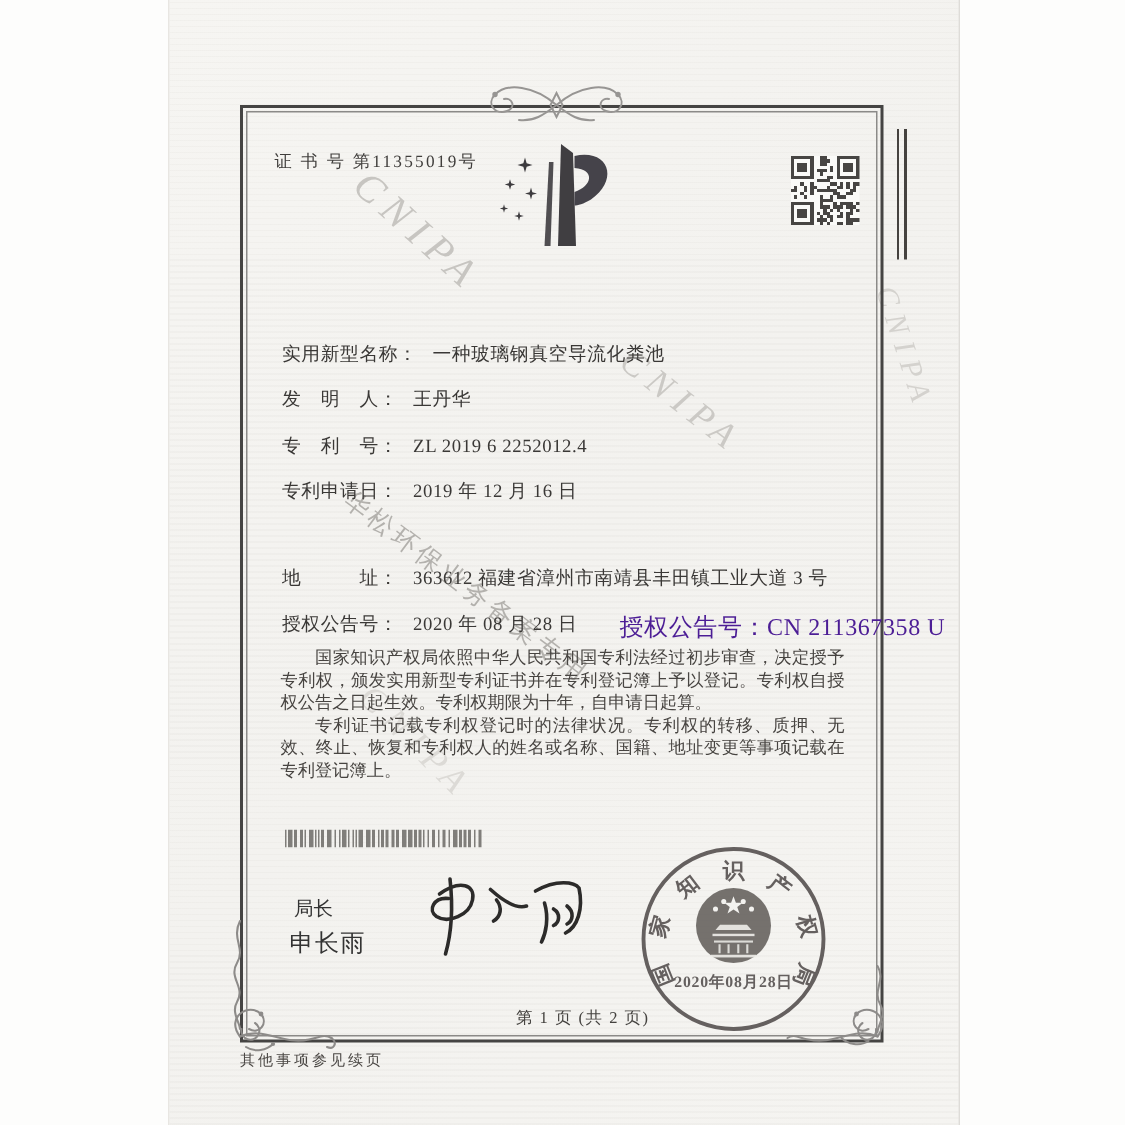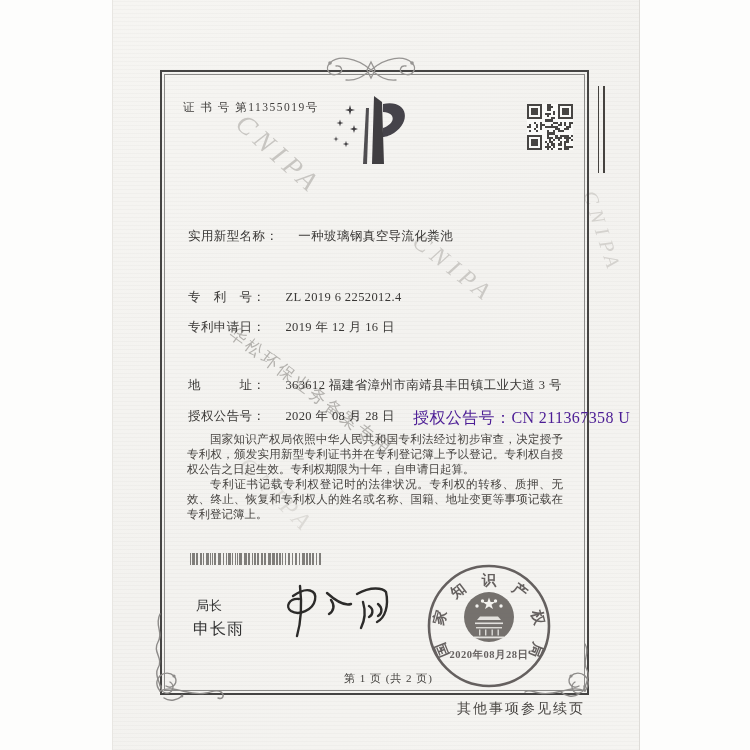--- a/index.html
+++ b/index.html
@@ -11,29 +11,29 @@
            repeating-linear-gradient(0deg, rgba(110,105,95,.035) 0 1px, rgba(0,0,0,0) 1px 4px),
            linear-gradient(135deg,#f6f5f2 0%,#f3f2ef 50%,#f5f4f1 100%);
          border-right:1px solid #dedcd8;border-left:1px solid #e8e6e2;}
   #frame{left:160px;top:70px;width:425px;height:621px;
          border:2px solid #454443;}
   #frame-inner{position:absolute;left:2px;top:2px;right:2px;bottom:2px;border:1px solid #8b8a88;}
   #cert-number{left:183px;top:100px;font-size:11.5px;letter-spacing:1.5px;color:#403e3c;}
   #title{left:160px;top:164px;width:425px;text-align:center;font-size:24px;font-weight:bold;
          letter-spacing:4px;color:#33312f;}
   .row{left:188px;width:382px;font-size:12.5px;color:#3a3836;letter-spacing:.4px;white-space:nowrap;}
-  .row .lbl{margin-right:20px;}
+  .row .lbl{margin-right:10px;}
   #grant-no{left:413px;top:408px;font-size:16px;color:#4c1d95;letter-spacing:.4px;white-space:nowrap;}
   #body-text{left:187px;top:432px;width:376px;font-size:11.5px;line-height:15px;
              color:#474441;text-align:justify;}
   #body-text p{margin:0;text-indent:2em;}
   #signer-title{left:196px;top:597px;font-size:13px;color:#333;}
   #signer-name{left:193px;top:619px;font-size:16px;color:#333;letter-spacing:1px;}
   #page-info{left:160px;top:671px;width:425px;text-align:center;font-size:11px;color:#44423f;letter-spacing:1px;padding-left:16px;}
-  #footer-note{left:160px;top:700px;width:425px;text-align:right;font-size:14px;color:#4a4744;letter-spacing:2px;}
+  #footer-note{left:160px;top:700px;width:425px;text-align:left;font-size:10px;color:#4a4744;letter-spacing:2px;}
   .wm{color:#c7c5c1;font-style:italic;letter-spacing:6px;transform-origin:left top;
       pointer-events:none;white-space:nowrap;}
   #wm-cnipa-1{left:250px;top:108px;font-size:27px;transform:rotate(42deg);}
   #wm-cnipa-2{left:424px;top:228px;font-size:24px;transform:rotate(38deg);color:#cbc9c5;}
   #wm-cnipa-3{left:600px;top:188px;font-size:20px;transform:rotate(72deg);color:#d4d2ce;}
   #wm-cnipa-4{left:252px;top:452px;font-size:24px;transform:rotate(45deg);color:#dcdad6;}
   #wm-stamp{left:238px;top:322px;font-size:17px;font-style:normal;letter-spacing:3px;
             color:#b3b1ad;transform:rotate(37deg);}
   #artifact-line{left:598px;top:86px;width:8px;height:87px;
      background:linear-gradient(90deg,#45423f 0 1.5px,transparent 1.5px 5px,#45423f 5px 7px,transparent 7px);}
@@ -232,20 +232,23 @@
       <rect x="16" y="2" width="3" height="3" fill="#474543"></rect>
       <rect x="0" y="14" width="7" height="7" fill="#474543"></rect>
       <rect x="1" y="15" width="5" height="5" fill="#fafaf8"></rect>
       <rect x="2" y="16" width="3" height="3" fill="#474543"></rect>
     </svg>
 
 
   <div class="row abs" style="top:228px;">
     <span class="lbl">实用新型名称：</span><span>一种玻璃钢真空导流化粪池</span>
   </div>
+  <div class="row abs" style="top:258px;">
+    <span class="lbl">发　明　人：</span><span>王丹华</span>
+  </div>
   <div class="row abs" style="top:289px;">
     <span class="lbl">专　利　号：</span><span>ZL 2019 6 2252012.4</span>
   </div>
   <div class="row abs" style="top:319px;">
     <span class="lbl">专利申请日：</span><span>2019 年 12 月 16 日</span>
   </div>
   <div class="row abs" style="top:377px;">
     <span class="lbl">地　　　址：</span><span>363612 福建省漳州市南靖县丰田镇工业大道 3 号</span>
   </div>
   <div class="row abs" style="top:408px;">

